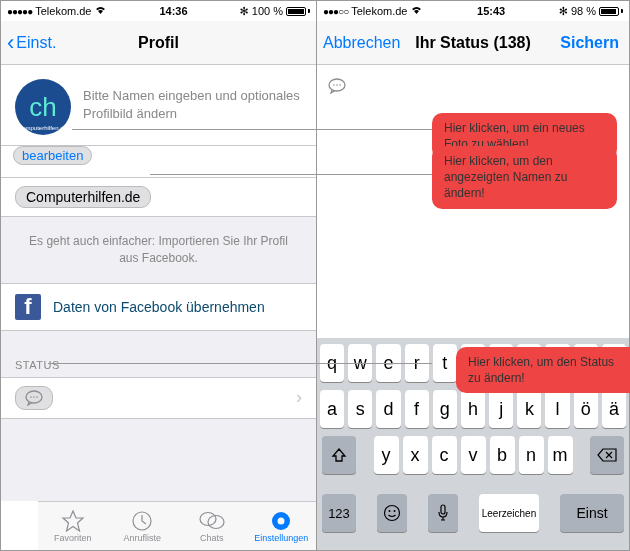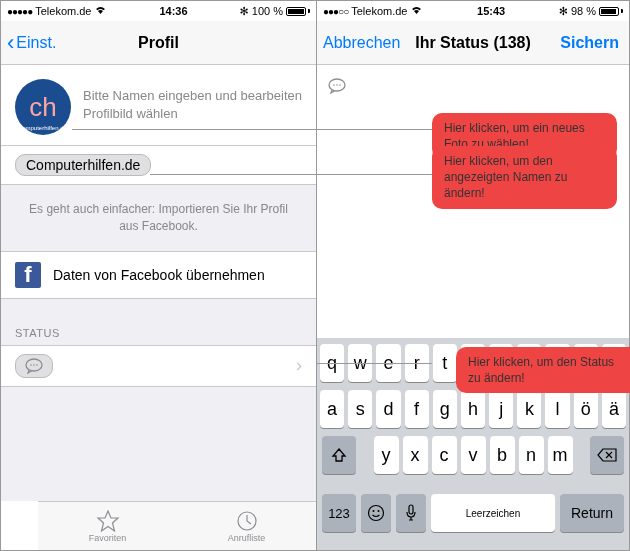--- a/index.html
+++ b/index.html
@@ -19,33 +19,33 @@
 
 .navbar { height: 44px; border-bottom: 1px solid #c8c7cc; display: flex; align-items: center; position: relative; background: #f7f7f8; }
 .nav-left { position: absolute; left: 6px; color: #007aff; font-size: 16px; display: flex; align-items: center; }
 .nav-title { flex: 1; text-align: center; font-weight: 600; font-size: 16px; }
 .nav-right { position: absolute; right: 10px; color: #007aff; font-size: 16px; font-weight: 600; }
 .chev-left { font-size: 22px; margin-right: 2px; line-height: 1; }
 
 .content-left { background: #efeff4; height: 436px; overflow: hidden; }
 .profile-section { background: #fff; padding: 14px 14px 10px 14px; display: flex; align-items: flex-start; gap: 12px; border-bottom: 1px solid #c8c7cc; }
 .avatar { width: 56px; height: 56px; border-radius: 50%; background: #1a4c8f; display: flex; align-items: center; justify-content: center; position: relative; flex-shrink: 0; }
-.avatar-text { color: #fca5a5; font-size: 26px; font-weight: 300; }
+.avatar-text { color: #5eead4; font-size: 26px; font-weight: 300; }
 .avatar-bottom { position: absolute; bottom: 4px; font-size: 6px; color: #fff; }
 .instruction { color: #888; font-size: 13px; line-height: 1.35; padding-top: 8px; }
 .edit-link { display: inline-block; color: #007aff; font-size: 13px; background: #e0e0e2; border: 1px solid #bbb; border-radius: 10px; padding: 1px 8px; margin: -1px 0 0 12px; position: relative; z-index: 2; }
 .edit-wrap { background: #fff; padding-bottom: 12px; border-bottom: 1px solid #c8c7cc; }
 
 .name-row { background: #fff; border-top: 1px solid #c8c7cc; border-bottom: 1px solid #c8c7cc; padding: 0 14px; margin-top: -1px; }
 .name-chip { display: inline-block; background: #e0e0e2; border: 1px solid #bbb; border-radius: 10px; padding: 2px 10px; font-size: 14px; color: #000; margin: 8px 0; position: relative; z-index: 2; }
 
 .fb-hint { font-size: 12px; color: #888; text-align: center; padding: 16px 20px; line-height: 1.4; }
 .fb-row { background: #fff; border-top: 1px solid #c8c7cc; border-bottom: 1px solid #c8c7cc; padding: 10px 14px; display: flex; align-items: center; gap: 12px; }
 .fb-icon { width: 26px; height: 26px; background: #3b5998; color: #fff; display: flex; align-items: flex-end; justify-content: center; font-weight: bold; font-size: 22px; font-family: Arial; border-radius: 2px; }
-.fb-text { color: #000000; font-size: 14px; }
+.fb-text { color: #0c4a6e; font-size: 14px; }
 
 .status-header { font-size: 11px; color: #888; padding: 28px 2px 6px 14px; letter-spacing: 0.5px; }
 .status-row { background: #fff; border-top: 1px solid #c8c7cc; border-bottom: 1px solid #c8c7cc; padding: 8px 14px; display: flex; align-items: center; justify-content: space-between; position: relative; z-index: 2; }
 .speech-icon { width: 20px; height: 16px; }
 .chev-right { color: #c7c7cc; font-size: 18px; }
 .status-chip { display: inline-flex; align-items: center; background: #e0e0e2; border: 1px solid #bbb; border-radius: 10px; padding: 3px 8px; }
 
 .tabbar { position: absolute; bottom: 0; left: 0; right: 0; height: 49px; border-top: 1px solid #c8c7cc; background: #f7f7f8; display: flex; margin-left: 37px; }
 .tab { flex: 1; display: flex; flex-direction: column; align-items: center; justify-content: center; gap: 1px; color: #8e8e93; font-size: 9px; }
 .tab.active { color: #007aff; }
@@ -57,21 +57,21 @@
 .speech-icon-r { margin-top: 3px; }
 .callout { position: absolute; background: #ef4444; border-radius: 10px; padding: 7px 12px; font-size: 12px; color: #333; width: 185px; line-height: 1.35; }
 .conn-line { position: absolute; height: 1px; background: #999; z-index: 1; }
 
 .keyboard { position: absolute; bottom: 0; left: 0; right: 0; background: #d1d4d9; padding: 6px 3px 4px 3px; }
 .krow { display: flex; justify-content: center; gap: 4px; margin-bottom: 8px; }
 .key { background: #fff; border-radius: 4px; box-shadow: 0 1px 0 #888; height: 38px; display: flex; align-items: center; justify-content: center; font-size: 18px; color: #000; }
 .key-letter { width: 25px; }
 .key-special { background: #acb2bc; }
 .krow3 { padding: 0 2px; }
-.krow4 { gap: 5px; padding: 12px 2px; margin-bottom: 2px; align-items: center; }
+.krow4 { gap: 21px; padding: 12px 2px; margin-bottom: 2px; align-items: center; }
 .key-shift, .key-del { width: 34px; }
 .key-123 { width: 34px; font-size: 13px; }
 .key-emoji { width: 30px; }
 .key-mic { width: 30px; }
 .key-space { flex: 1; font-size: 10px; }
 .key-return { width: 64px; font-size: 14px; }
 </style>
 </head>
 <body>
 
@@ -108,21 +108,24 @@
       </div>
       <div class="nav-title">Profil</div>
     </div>
 
     <div class="content-left">
       <div class="profile-section">
         <div class="avatar">
           <span class="avatar-text">ch</span>
           <span class="avatar-bottom">computerhilfen.de</span>
         </div>
-        <div class="instruction">Bitte Namen eingeben und bearbeiten Profilbild wählen</div>
+        <div class="instruction">Bitte Namen eingeben und optionales Profilbild ändern</div>
+      </div>
+      <div class="edit-wrap">
+        <span class="edit-link">bearbeiten</span>
       </div>
 
       <div class="name-row">
         <span class="name-chip">Computerhilfen.de</span>
       </div>
 
       <div class="fb-hint">Es geht auch einfacher: Importieren Sie Ihr Profil aus Facebook.</div>
       <div class="fb-row">
         <div class="fb-icon">f</div>
         <div class="fb-text">Daten von Facebook übernehmen</div>
@@ -153,20 +156,38 @@
         <span>Favoriten</span>
       </div>
       <div class="tab">
         <div class="tab-icon">
             <svg width="22" height="22" viewBox="0 0 22 22">
               <circle cx="11" cy="11" r="9" fill="none" stroke="#8e8e93" stroke-width="1.2"></circle>
               <path d="M11 5 L11 11 L15 14" fill="none" stroke="#8e8e93" stroke-width="1.2"></path>
             </svg>
           </div>
         <span>Anrufliste</span>
+      </div>
+      <div class="tab">
+        <div class="tab-icon">
+            <svg width="26" height="22" viewBox="0 0 26 22">
+              <ellipse cx="9" cy="9" rx="8" ry="6.5" fill="none" stroke="#8e8e93" stroke-width="1.2"></ellipse>
+              <ellipse cx="17" cy="12" rx="8" ry="6.5" fill="none" stroke="#8e8e93" stroke-width="1.2"></ellipse>
+            </svg>
+          </div>
+        <span>Chats</span>
+      </div>
+      <div class="tab active">
+        <div class="tab-icon">
+            <svg width="22" height="22" viewBox="0 0 22 22">
+              <circle cx="11" cy="11" r="9" fill="#007aff"></circle>
+              <circle cx="11" cy="11" r="3.5" fill="#f7f7f8"></circle>
+            </svg>
+          </div>
+        <span>Einstellungen</span>
       </div>
     </div>
   </div>
 
   <div class="phone phone-right">
     <div class="statusbar">
       <div class="sb-left">
         <span class="dots">●●●○○</span>
         <span>Telekom.de</span>
         <span><svg width="13" height="10" viewBox="0 0 13 10">
@@ -265,21 +286,21 @@
               <path d="M5.5 11 Q9 14 12.5 11" fill="none" stroke="#000" stroke-width="1.2"></path>
             </svg>
           </div>
         <div class="key key-special key-mic">
             <svg width="12" height="18" viewBox="0 0 12 18">
               <rect x="4" y="1" width="4" height="9" rx="2" fill="none" stroke="#000" stroke-width="1.2"></rect>
               <path d="M2 8 Q2 13 6 13 Q10 13 10 8 M6 13 L6 16 M4 16 L8 16" fill="none" stroke="#000" stroke-width="1.2"></path>
             </svg>
           </div>
         <div class="key key-space">Leerzeichen</div>
-        <div class="key key-special key-return">Return</div>
+        <div class="key key-special key-return">Einst</div>
       </div>
     </div>
   </div>
 </div>
 
 <div class="conn-line" style="left:72px;top:129px;width:360px"></div>
 <div class="conn-line" style="left:150px;top:174px;width:282px"></div>
 <div class="conn-line" style="left:48px;top:363px;width:384px"></div>
 
 <div class="callout" style="left:432px;top:113px">Hier klicken, um ein neues Foto zu wählen!</div>

